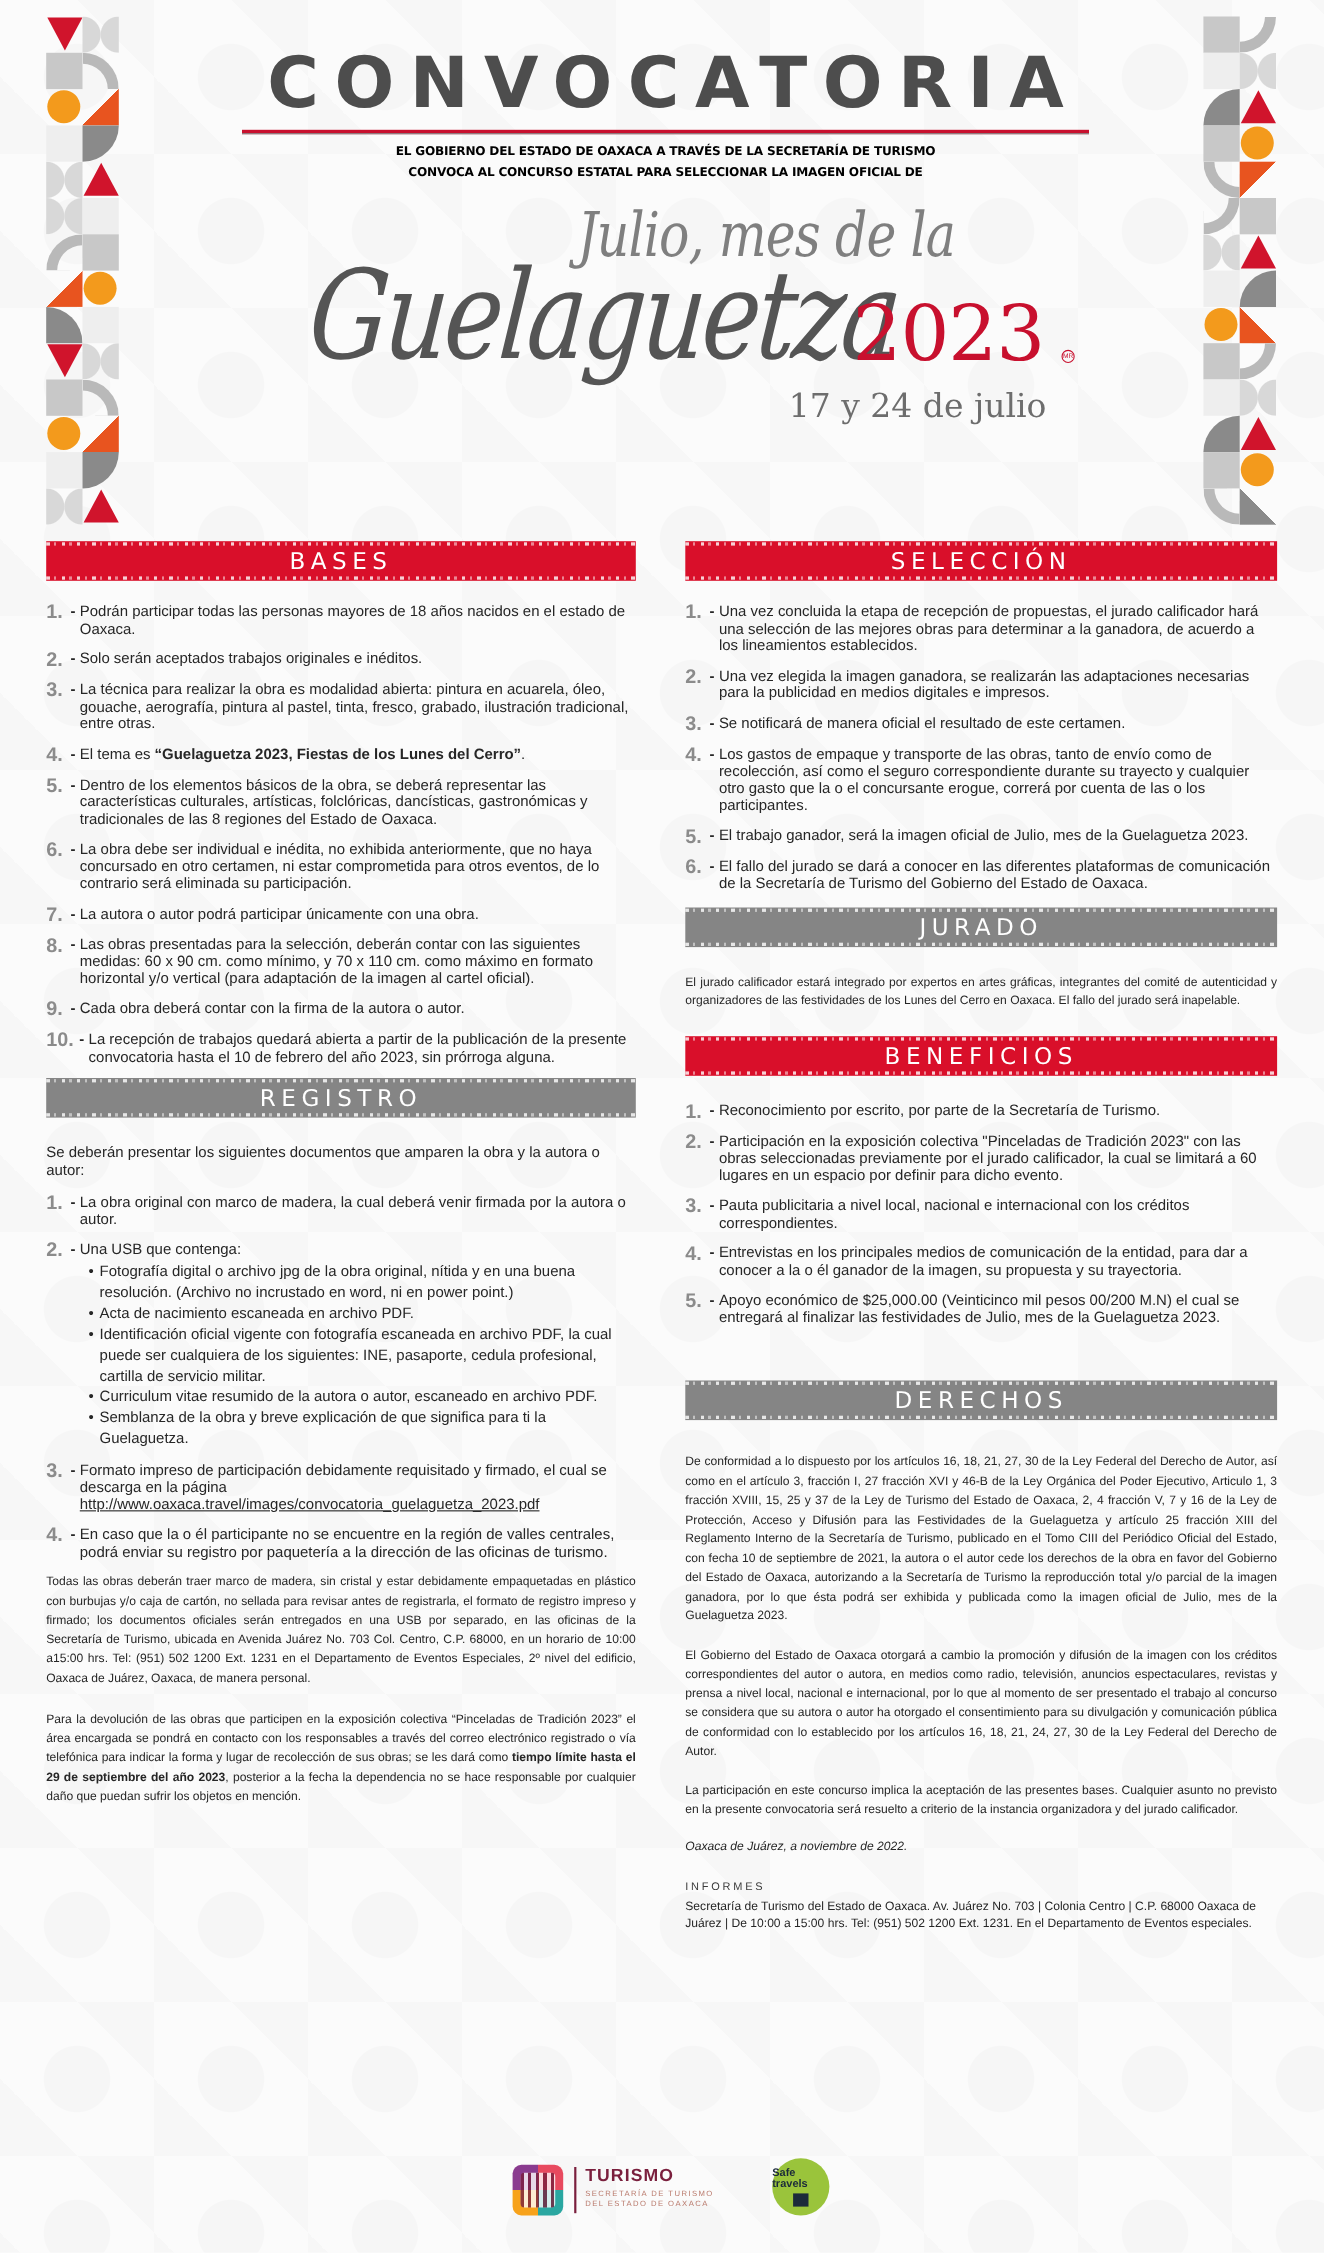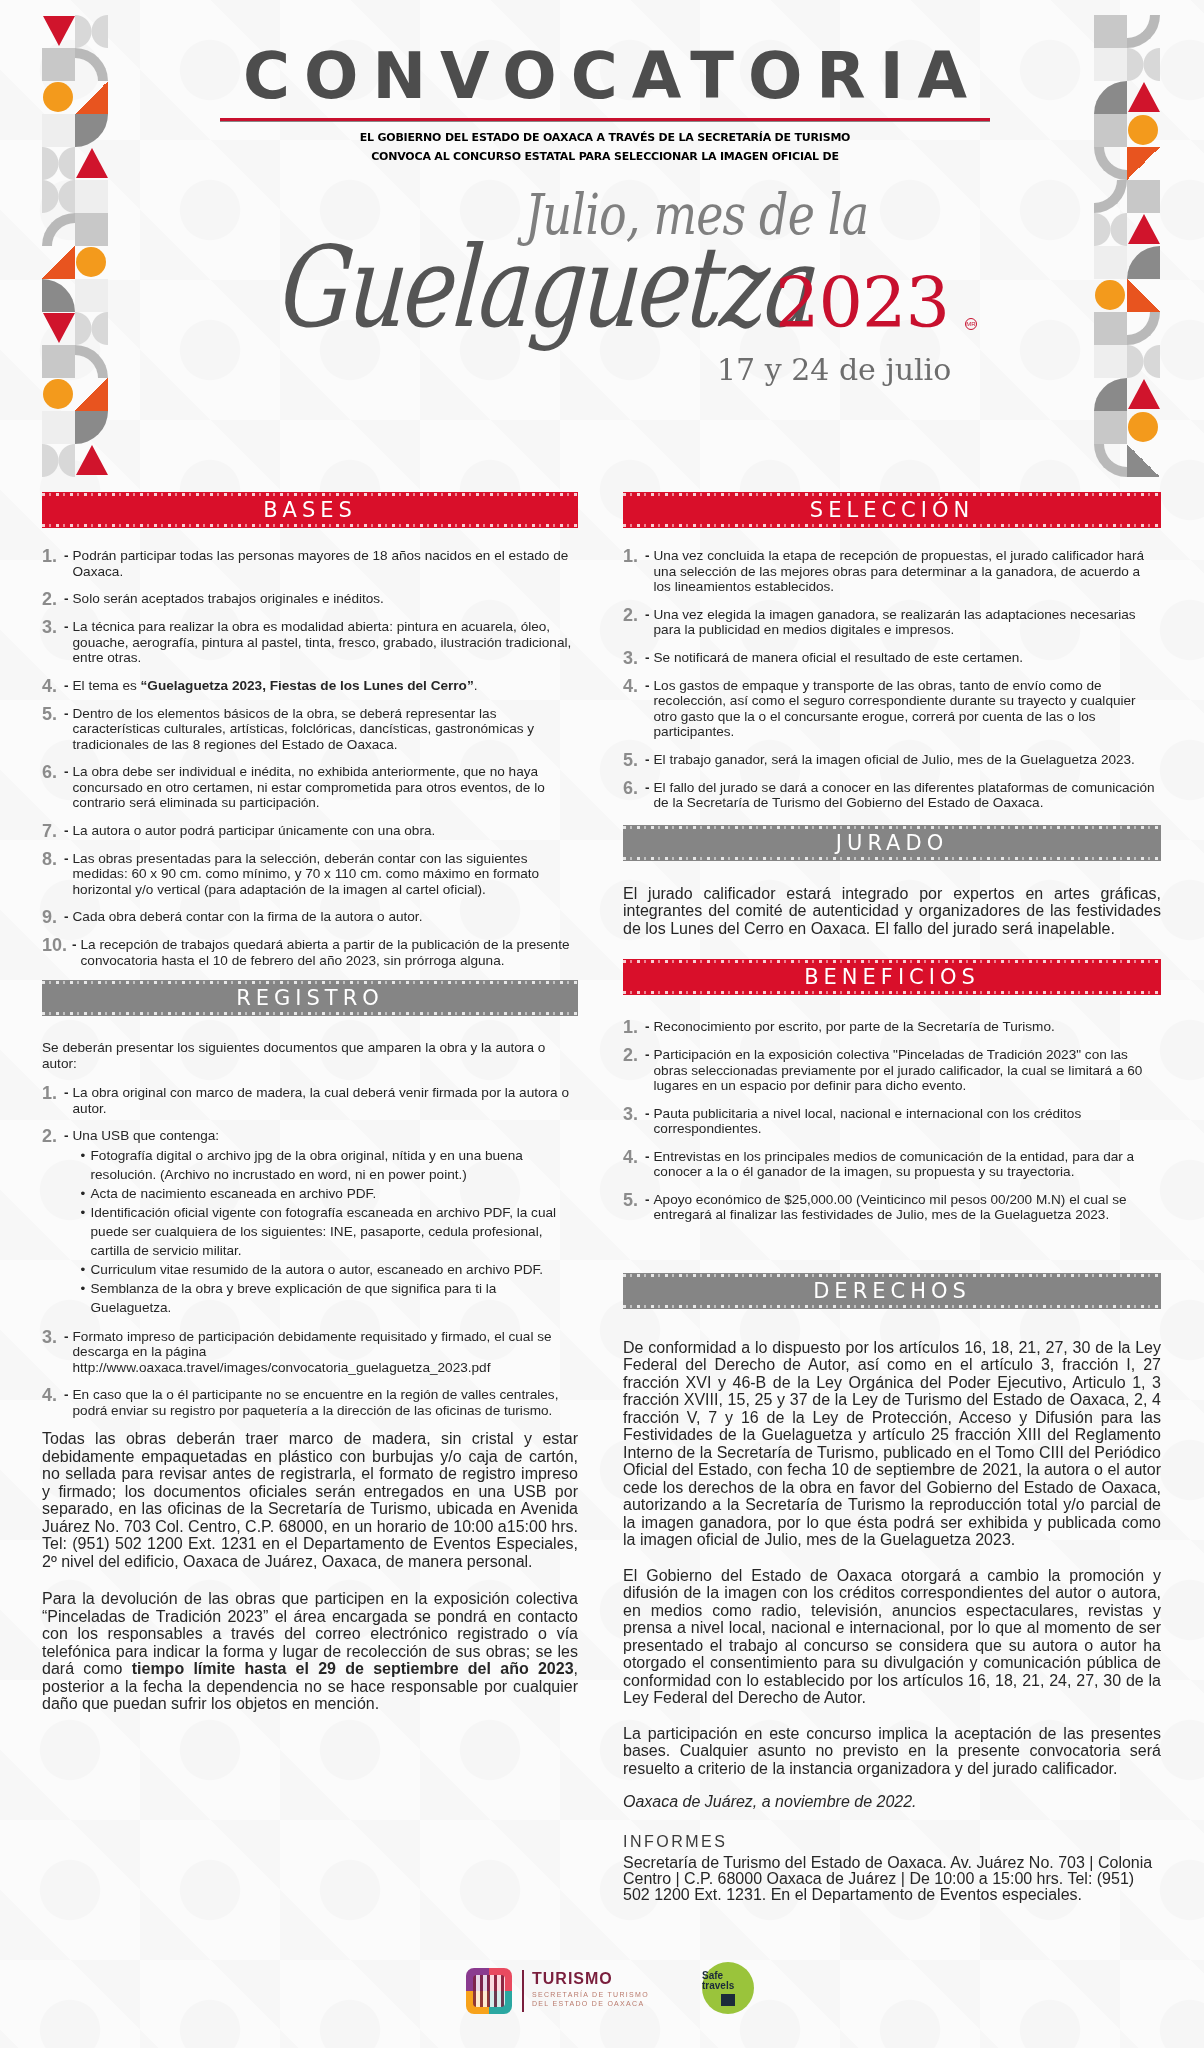--- a/index.html
+++ b/index.html
@@ -87,28 +87,28 @@
   .band::before { top: 1px; }
   .band::after { bottom: 1px; }
 
   .item { display: flex; font-size: 13.6px; line-height: 15.5px; margin-bottom: 12px; color: #262626; }
   .num { font-weight: bold; color: #8b8b8b; font-size: 18px; min-width: 22px; line-height: 16px; }
   .num.wide { min-width: 30px; }
   .dash { font-weight: bold; color: #262626; margin-right: 4px; }
   .item-text { flex: 1; }
   .b { font-weight: bold; text-align: right; }
 
-  .para { font-size: 16px; line-height: 17.5px; text-align: justify; color: #262626; margin-bottom: 14px; }
+  .para { font-size: 11px; line-height: 17.5px; text-align: justify; color: #262626; margin-bottom: 14px; }
   .intro { font-size: 13.6px; line-height: 15.5px; margin-bottom: 14px; color: #262626; }
   .bullets { list-style: none; margin: 2px 0 0 8px; }
   .bullets li { font-size: 13.6px; line-height: 19px; position: relative; padding-left: 10px; }
   .bullets li::before { content: "•"; position: absolute; left: 0; }
-  .url { font-size: 13.6px; }
+  .url { font-size: 13.6px; text-decoration: underline; }
   .italic { font-style: italic; }
-  .informes-head { font-size: 16px; letter-spacing: 2.5px; color: #3a3a3a; margin-top: 22px; margin-bottom: 4px; }
+  .informes-head { font-size: 10px; letter-spacing: 2.5px; color: #3a3a3a; margin-top: 22px; margin-bottom: 4px; }
 
   
   .footer { position: absolute; left: 466px; top: 1962px; width: 300px; height: 60px; }
   .logo-icon { position: absolute; left: 0; top: 6px; width: 46px; height: 46px; border-radius: 8px;
     background: conic-gradient(#e84a5f 0 25%, #2aa7a1 25% 50%, #f7a21b 50% 75%, #8a3b8f 75% 100%); }
   .logo-icon::after { content:""; position:absolute; inset:7px; background:#fff; border-radius:4px;
     background-image: repeating-linear-gradient(90deg, #7a1f3d 0 3px, transparent 3px 7px); opacity:0.8; }
   .logo-divider { position: absolute; left: 56px; top: 8px; width: 2px; height: 42px; background: #7a1f3d; }
   .logo-title { position: absolute; left: 66px; top: 8px; font-family: Liberation Sans, sans-serif; font-weight: bold; font-size: 16px; color: #7a1f3d; letter-spacing: 1px; }
   .logo-sub { position: absolute; left: 66px; top: 28px; font-size: 7px; color: #b9796b; letter-spacing: 1.3px; line-height: 9px; }

